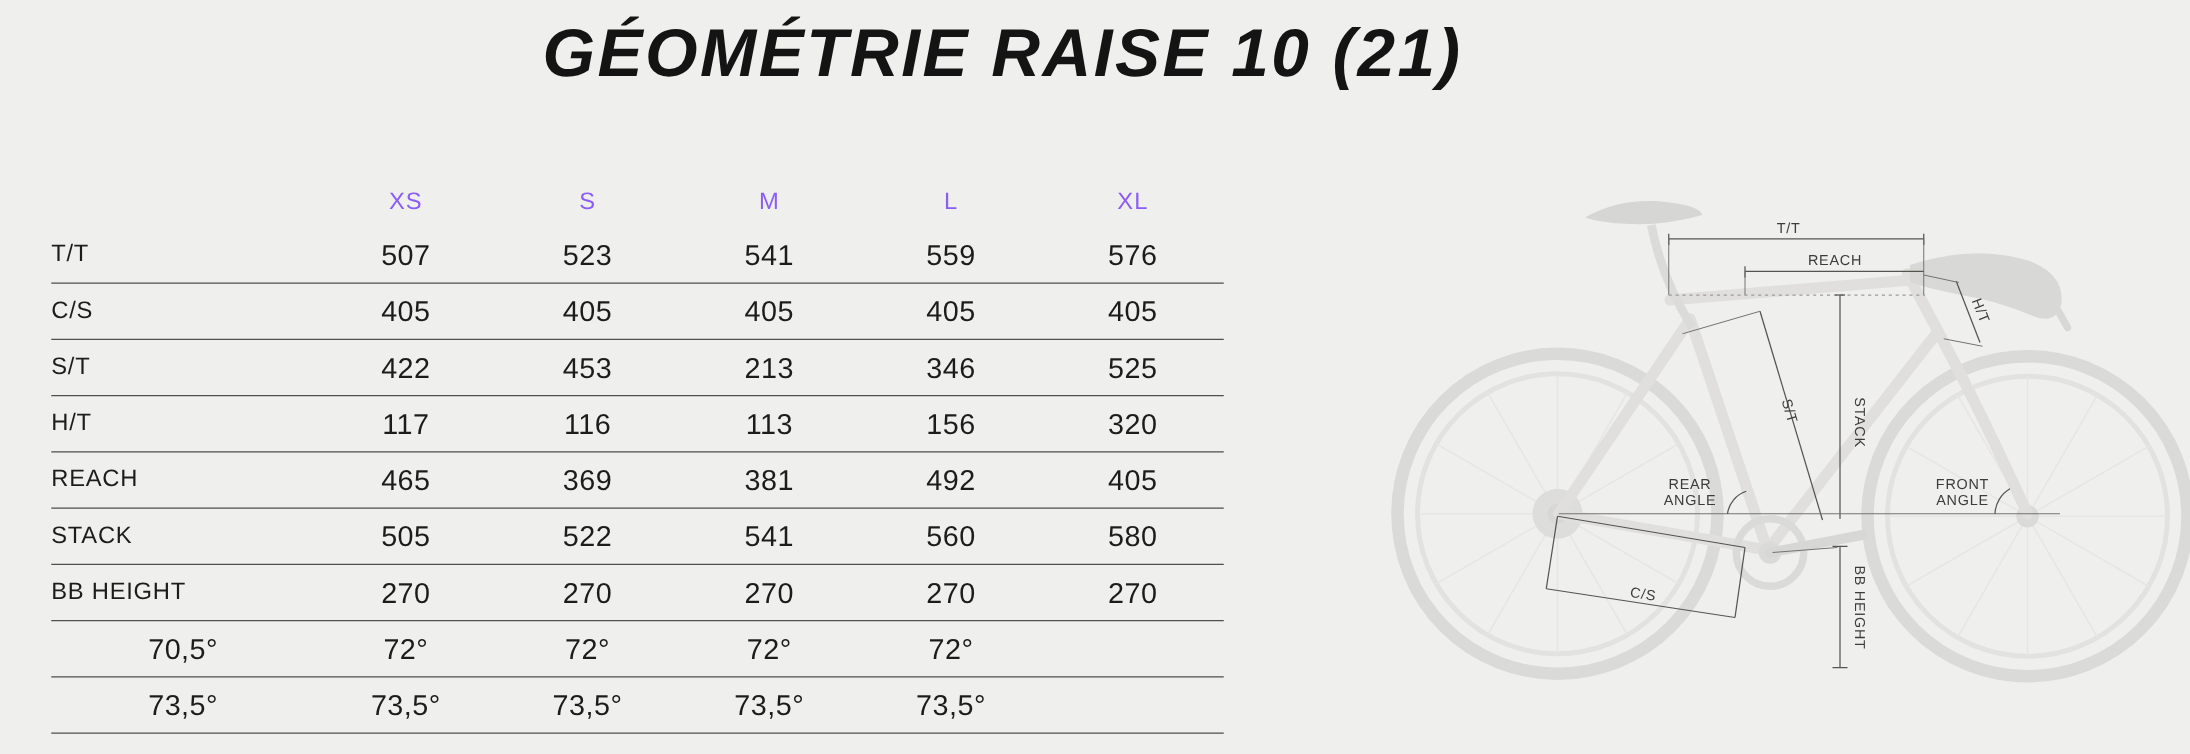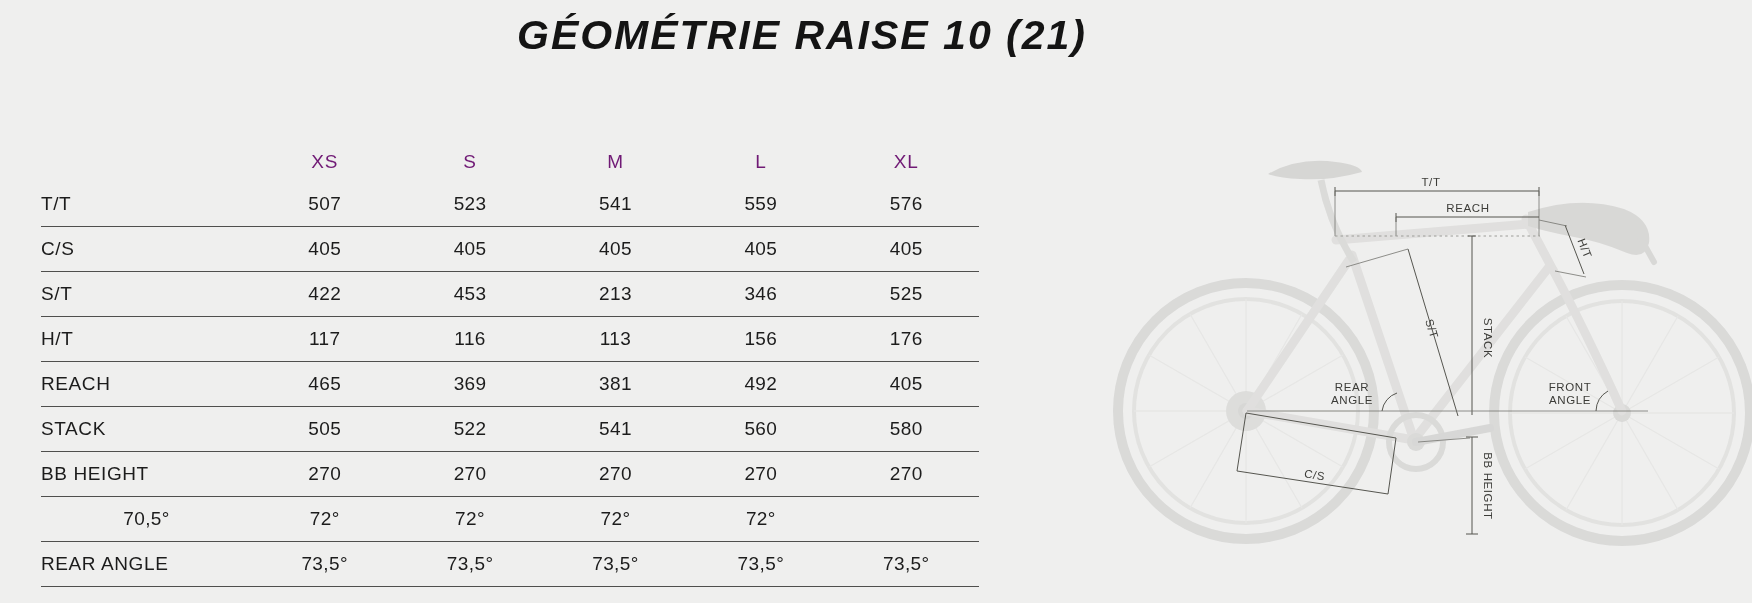--- a/index.html
+++ b/index.html
@@ -8,21 +8,21 @@
     position:relative;
     background:#efefee;
     font-family:"Liberation Sans", sans-serif;
     overflow:hidden;
   }
   .page-title {
     position:absolute;
     top:12px; left:0;
     width:1604px;
     text-align:center;
-    font-size:41px;
+    font-size:54px;
     font-weight:900;
     font-style:italic;
     letter-spacing:2px;
     color:#141414;
   }
   .geo-table {
     position:absolute;
     left:41px; top:142px;
     width:938px;
   }
@@ -37,29 +37,29 @@
     height:40px;
     border-bottom:none;
   }
   .rlabel {
     font-size:19px;
     color:#1c1c1c;
     letter-spacing:0.6px;
     text-align:left;
   }
   .cell {
-    font-size:19px;
+    font-size:23px;
     color:#1c1c1c;
     letter-spacing:0.4px;
     text-align:center;
   }
   .chead {
     font-size:19px;
     letter-spacing:0.8px;
-    color:#701a75;
+    color:#8b5cf6;
     text-align:center;
     font-weight:400;
   }
   .diagram-svg {
     position:absolute;
     top:0; left:0;
     width:1752px; height:603px;
   }
   .anno { stroke:#55554f; stroke-width:1; fill:none; }
   .anno-thin { stroke:#74746e; stroke-width:0.8; fill:none; }
@@ -109,21 +109,21 @@
     <div class="cell">213</div>
     <div class="cell">346</div>
     <div class="cell">525</div>
   </div>
   <div class="trow">
     <div class="rlabel">H/T</div>
     <div class="cell">117</div>
     <div class="cell">116</div>
     <div class="cell">113</div>
     <div class="cell">156</div>
-    <div class="cell">176</div>
+    <div class="cell">320</div>
   </div>
   <div class="trow">
     <div class="rlabel">REACH</div>
     <div class="cell">465</div>
     <div class="cell">369</div>
     <div class="cell">381</div>
     <div class="cell">492</div>
     <div class="cell">405</div>
   </div>
   <div class="trow">
@@ -143,21 +143,20 @@
     <div class="cell">270</div>
   </div>
   <div class="trow">
     <div class="cell">70,5°</div>
     <div class="cell">72°</div>
     <div class="cell">72°</div>
     <div class="cell">72°</div>
     <div class="cell">72°</div>
   </div>
   <div class="trow">
-    <div class="rlabel">REAR ANGLE</div>
     <div class="cell">73,5°</div>
     <div class="cell">73,5°</div>
     <div class="cell">73,5°</div>
     <div class="cell">73,5°</div>
     <div class="cell">73,5°</div>
   </div>
 </div>
 
 <svg class="diagram-svg" viewBox="0 0 1752 603" xmlns="http://www.w3.org/2000/svg">
 

